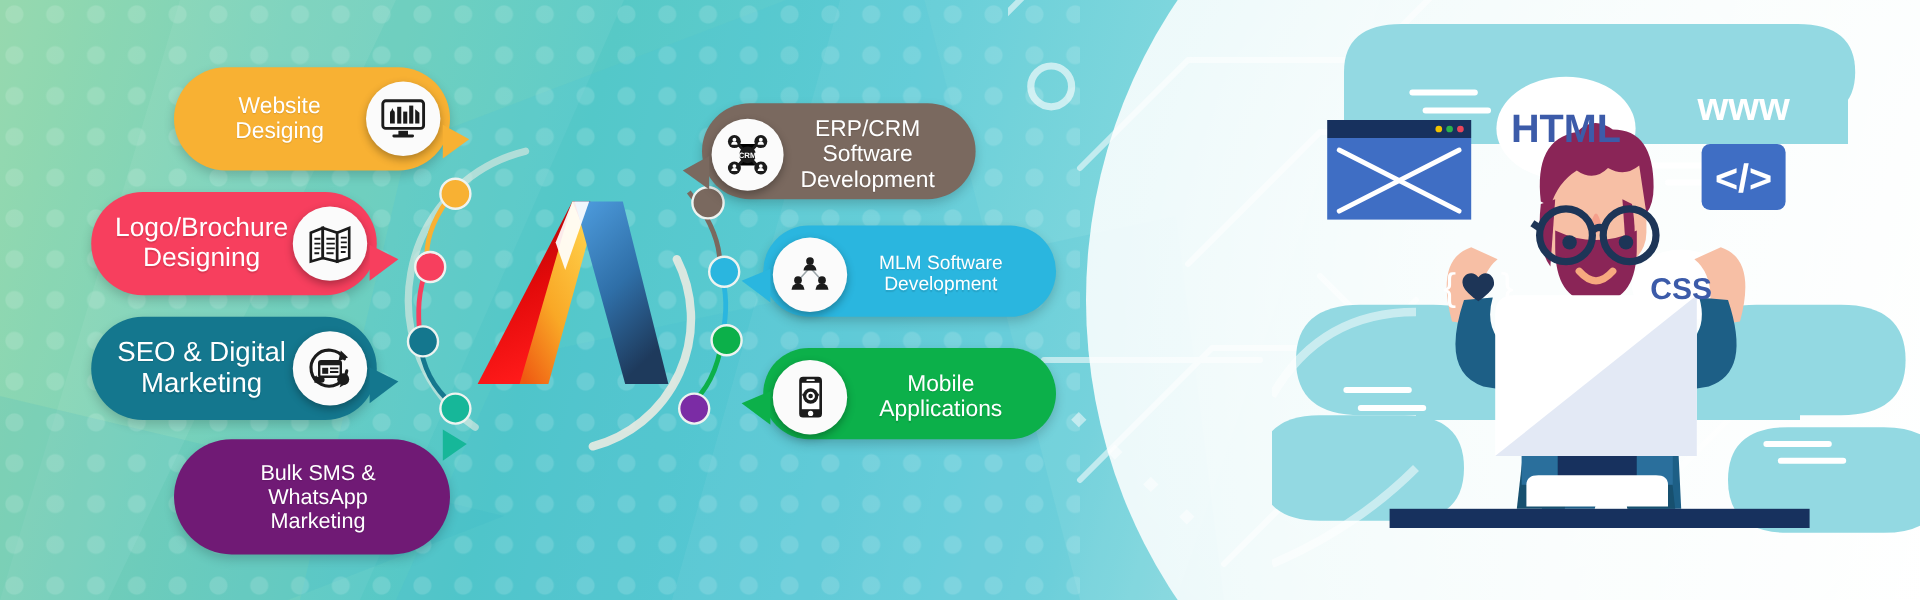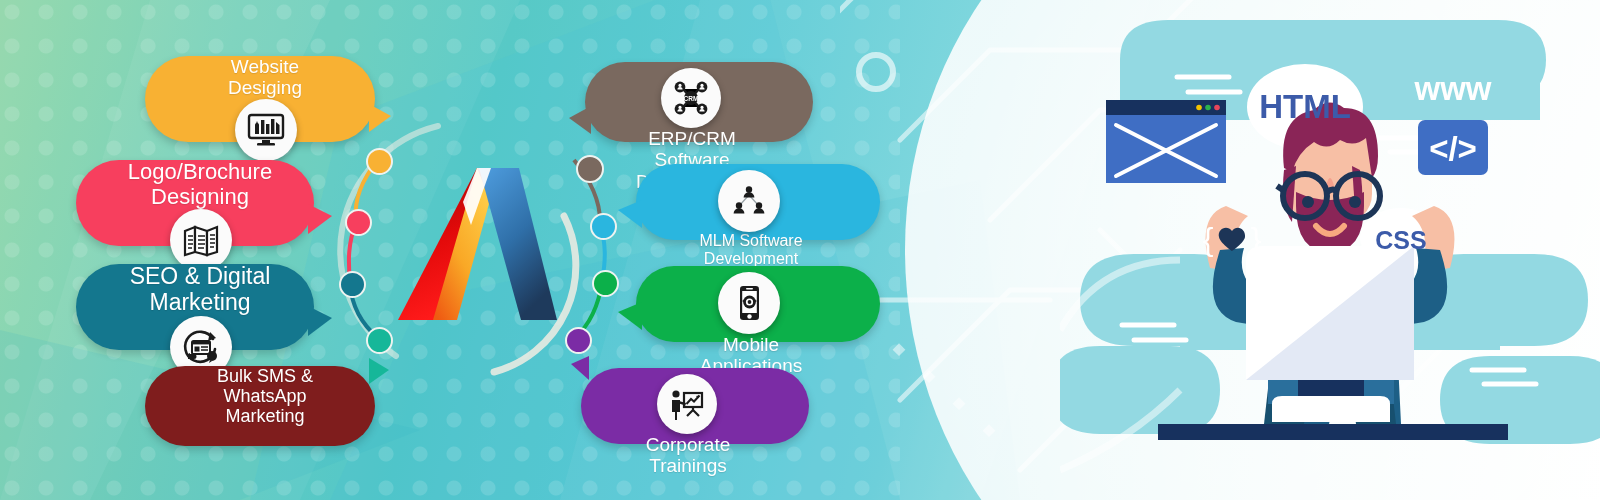--- a/index.html
+++ b/index.html
@@ -27,39 +27,38 @@
     position:absolute;left:905px;top:-180px;width:820px;height:860px;border-radius:50%;
     background:radial-gradient(circle at 40% 45%, rgba(255,255,255,.92) 0%, rgba(255,255,255,.86) 55%, rgba(255,255,255,.72) 80%, rgba(255,255,255,.45) 100%);
   }
 
   
   .bubble{
     position:absolute;display:flex;align-items:center;
     border-radius:999px;
     box-shadow:0 4px 9px rgba(0,0,0,.18);
     box-sizing:border-box;
-    flex-direction:column;
   }
   .bubble .txt{
     color:#fff;text-align:center;line-height:1.12;
     text-shadow:0 1px 1px rgba(0,0,0,.12);
     white-space:pre-line;
   }
   .bubble .ico{
     position:relative;flex:0 0 auto;
     border-radius:50%;background:#fbfbfb;
     box-shadow:0 3px 7px rgba(0,0,0,.3);
     display:flex;align-items:center;justify-content:center;
   }
   .tail{position:absolute;width:0;height:0;}
 
   
   .b-left{padding:0 8px 0 18px;}
   .b-left .txt{flex:1 1 auto;}
-  .b-right{padding:6px 22px 0 8px;}
+  .b-right{padding:6px 22px 0 8px;margin-top:24px;}
   .b-right .txt{flex:1 1 auto;}
 
   
   .center-logo{position:absolute;}
   .arcs{position:absolute;left:318px;top:120px;width:320px;height:260px;}
 
   
   .illus{position:absolute;left:1060px;top:0;width:540px;height:500px;}
 </style>
 </head>
@@ -209,21 +208,21 @@
         <rect x="14.5" y="20.5" width="5" height="5" fill="#1b1b1b"></rect>
         <path d="M21,21 h7 M21,24 h7" stroke="#1b1b1b" stroke-width="1.6"></path>
         <path d="M8,28 l2,-1 v6 h-2 Z M10,28 h4 a1.4,1.4 0 0 1 0,5 h-4 Z" fill="#1b1b1b"></path>
         <circle cx="32" cy="30" r="5" fill="#1b1b1b"></circle>
         <path d="M30,34 l-1,3 l3,-2 Z" fill="#1b1b1b"></path>
       </svg>
     </span>
     <span class="tail" style="right:-18px;bottom:14px;border-left:24px solid #14778e;border-top:12px solid transparent;border-bottom:18px solid transparent;"></span>
   </div>
 
-  <div class="bubble b-left" style="left:145px;top:366px;width:230px;height:80px;background:#7f1d1d;align-items:center;">
+  <div class="bubble b-left" style="left:145px;top:366px;width:230px;height:96px;background:#701a75;align-items:center;">
     <span class="txt" style="font-size:18px;">Bulk SMS &amp;
 WhatsApp
 Marketing</span>
     <span class="tail" style="right:-14px;top:-8px;border-left:20px solid #16b799;border-bottom:14px solid transparent;border-top:12px solid transparent;"></span>
   </div>
 
   <div class="bubble b-right" style="left:585px;top:62px;width:228px;height:80px;background:#7a695f;">
     <span class="ico" style="width:60px;height:60px;margin-right:2px;">
       <svg width="42" height="42" viewBox="0 0 42 42">
         <g stroke="#1b1b1b" stroke-width="2.4">
@@ -287,38 +286,20 @@
         <circle cx="21.5" cy="20" r="3.6" fill="#fff"></circle>
         <circle cx="21.5" cy="20" r="1.9" fill="#1b1b1b"></circle>
         <path d="M14.6,19 h2.4 M26,19 h2.4" stroke="#1b1b1b" stroke-width="1.6"></path>
       </svg>
     </span>
     <span class="txt" style="font-size:19px;">Mobile
 Applications</span>
     <span class="tail" style="left:-18px;bottom:12px;border-right:24px solid #0cb04a;border-top:10px solid transparent;border-bottom:18px solid transparent;"></span>
   </div>
 
-  <div class="bubble b-right" style="left:581px;top:368px;width:228px;height:76px;background:#7b2ca5;">
-    <span class="ico" style="width:60px;height:60px;margin-right:2px;">
-      <svg width="42" height="42" viewBox="0 0 42 42">
-        <g fill="#1b1b1b">
-          <circle cx="10" cy="11" r="3.6"></circle>
-          <path d="M6,17 h8 v12 h-3 v8 h-2 v-8 h-3 Z"></path>
-          <path d="M13,18 l7,2 l-0.6,2.6 l-6.4,-2 Z"></path>
-        </g>
-        <rect x="18" y="10" width="18" height="14" fill="none" stroke="#1b1b1b" stroke-width="2.2"></rect>
-        <path d="M20.5,21 L25,16 L28,18.5 L33.5,12.5" fill="none" stroke="#1b1b1b" stroke-width="2"></path>
-        <path d="M33.5,12.5 l-3.6,0.4 l2.4,2.4 Z" fill="#1b1b1b"></path>
-        <path d="M27,24 v3 M21,33 L27,27 L33,33" fill="none" stroke="#1b1b1b" stroke-width="2.2"></path>
-      </svg>
-    </span>
-    <span class="txt" style="font-size:19px;">Corporate
-Trainings</span>
-    <span class="tail" style="left:-10px;top:-12px;border-right:18px solid #7b2ca5;border-bottom:16px solid transparent;border-top:8px solid transparent;"></span>
-  </div>
 
   <svg class="illus" viewBox="0 0 540 500">
 
     <g fill="#93d9e2">
       <path d="M60,60 q0,-40 48,-40 h330 q48,0 48,40 q0,40 -48,40 h-330 q-48,0 -48,-40 Z"></path>
       <path d="M20,300 q0,-46 54,-46 h60 q54,0 54,46 q0,46 -54,46 h-60 q-54,0 -54,-46 Z"></path>
       <path d="M350,300 q0,-46 54,-46 h70 q54,0 54,46 q0,46 -54,46 h-70 q-54,0 -54,-46 Z"></path>
       <path d="M-10,390 q0,-44 50,-44 h70 q50,0 50,44 q0,44 -50,44 h-70 q-50,0 -50,-44 Z"></path>
       <path d="M380,400 q0,-44 50,-44 h80 q50,0 50,44 q0,44 -50,44 h-80 q-50,0 -50,-44 Z"></path>
       <rect x="60" y="60" width="420" height="60"></rect>

